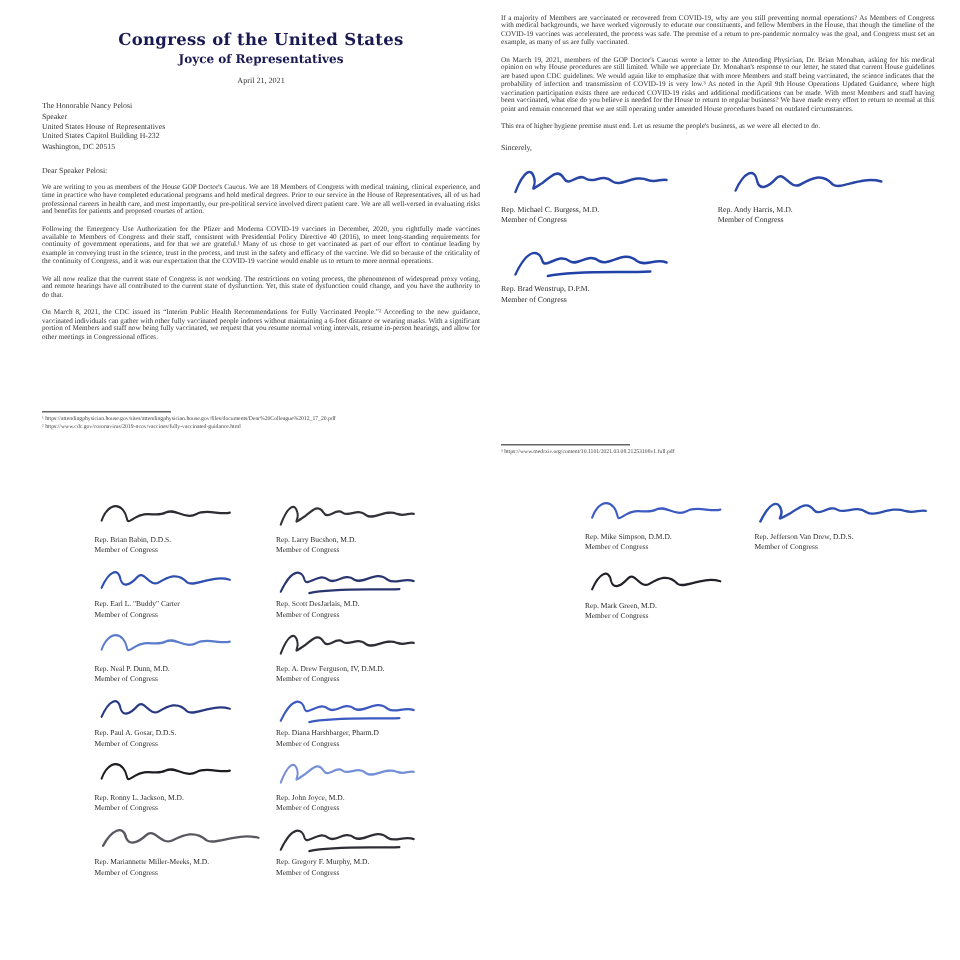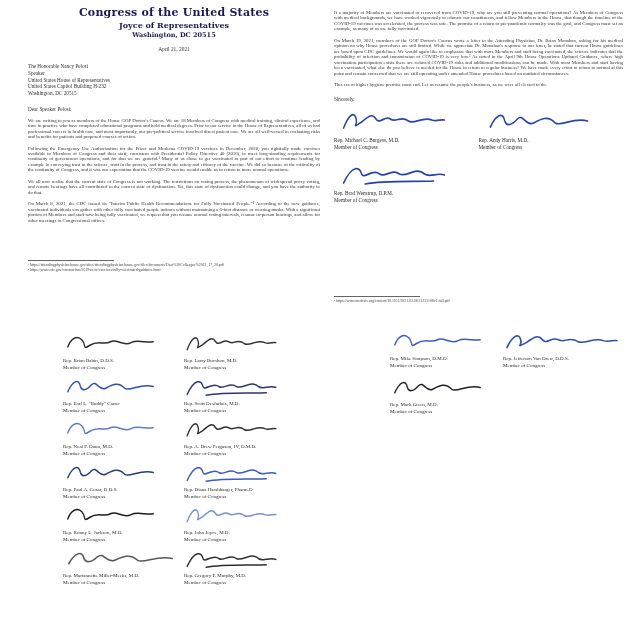--- a/index.html
+++ b/index.html
@@ -1,20 +1,20 @@
 <!DOCTYPE html>
 <html><head>
 <meta charset="utf-8">
 <style>
   html,body{margin:0;padding:0;background:#ffffff;}
   .canvas{position:relative;width:640px;height:640px;background:#ffffff;overflow:hidden;
           font-family:"Liberation Serif", serif;color:#333;}
   
   .page{position:absolute;background:#fff;}
-  #page1{left:28px;top:6px;width:292px;height:314px;}
+  #page1{left:28px;top:20px;width:292px;height:314px;}
   #page2{left:334px;top:10px;width:289px;height:312px;}
   .letterhead{text-align:center;color:#1a1a52;}
   .lh1{font-size:11px;font-weight:bold;font-family:"DejaVu Serif",serif;letter-spacing:.2px;}
   .lh2{font-size:8px;font-weight:bold;font-family:"DejaVu Serif",serif;margin-top:1px;}
   .lh3{font-size:6.5px;font-weight:bold;font-family:"DejaVu Serif",serif;margin-top:1px;}
   .date{text-align:center;font-size:5.4px;margin-top:7px;color:#333;}
   .address{font-size:5.2px;line-height:1.3;margin-top:11px;white-space:pre-line;}
   .salutation{font-size:5.2px;margin-top:9px;}
   .para{font-size:4.8px;line-height:1.14;text-align:justify;margin-top:6px;}
   .footnotes{position:absolute;left:0;}
@@ -40,21 +40,20 @@
 </style>
 </head>
 <body>
 
 <div class="canvas">
 
   <div class="page" id="page1">
     <div class="letterhead">
       <div class="lh1">Congress of the United States</div>
       <div class="lh2">Joyce of Representatives</div>
-      <div class="lh3">Washington, DC 20515</div>
     </div>
     <div class="date">April 21, 2021</div>
     <div class="address">The Honorable Nancy Pelosi
 Speaker
 United States House of Representatives
 United States Capitol Building H-232
 Washington, DC 20515</div>
     <div class="salutation">Dear Speaker Pelosi:</div>
     <div class="para">We are writing to you as members of the House GOP Doctor's Caucus. We are 18 Members of Congress with medical training, clinical experience, and time in practice who have completed educational programs and hold medical degrees. Prior to our service in the House of Representatives, all of us had professional careers in health care, and most importantly, our pre-political service involved direct patient care. We are all well-versed in evaluating risks and benefits for patients and proposed courses of action.</div>
     <div class="para">Following the Emergency Use Authorization for the Pfizer and Moderna COVID-19 vaccines in December, 2020, you rightfully made vaccines available to Members of Congress and their staff, consistent with Presidential Policy Directive 40 (2016), to meet long-standing requirements for continuity of government operations, and for that we are grateful.¹ Many of us chose to get vaccinated as part of our effort to continue leading by example in conveying trust in the science, trust in the process, and trust in the safety and efficacy of the vaccine. We did so because of the criticality of the continuity of Congress, and it was our expectation that the COVID-19 vaccine would enable us to return to more normal operations.</div>

